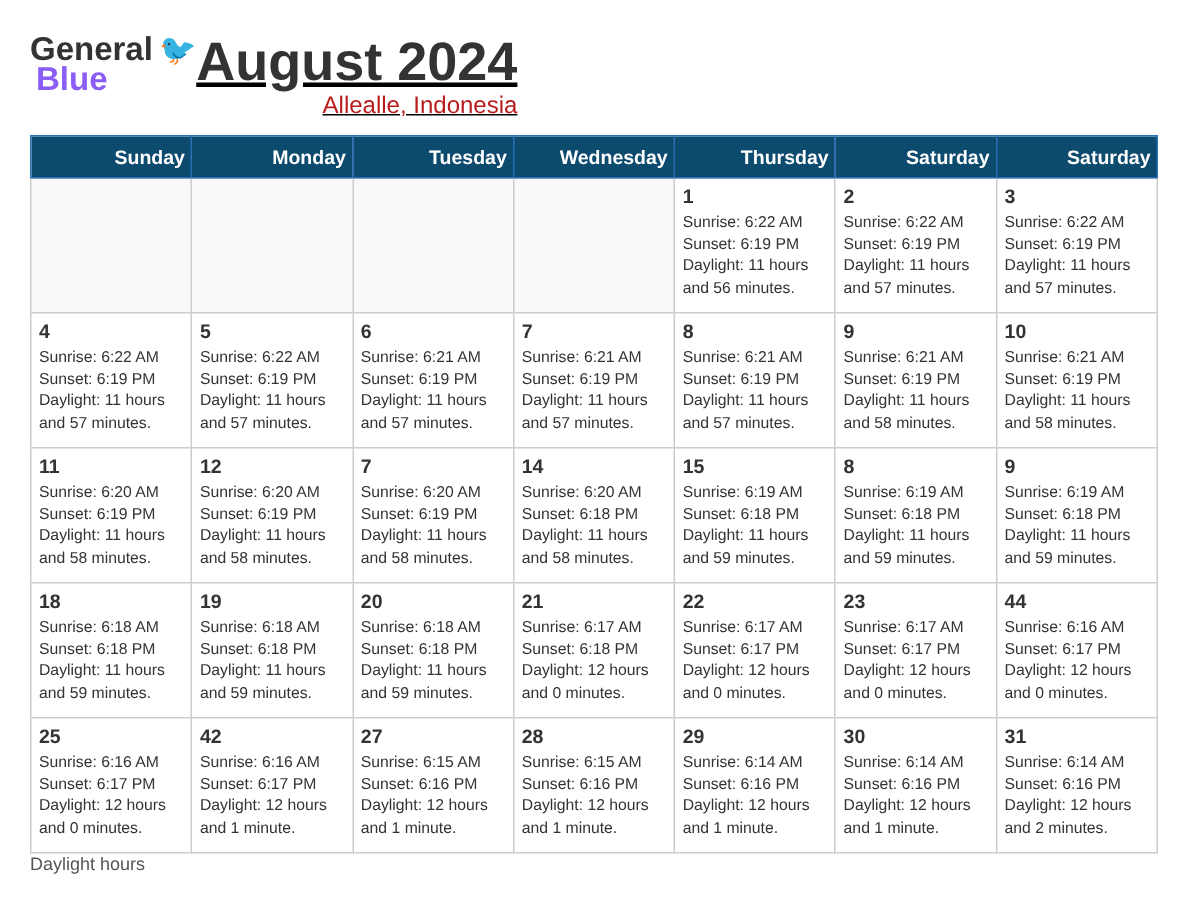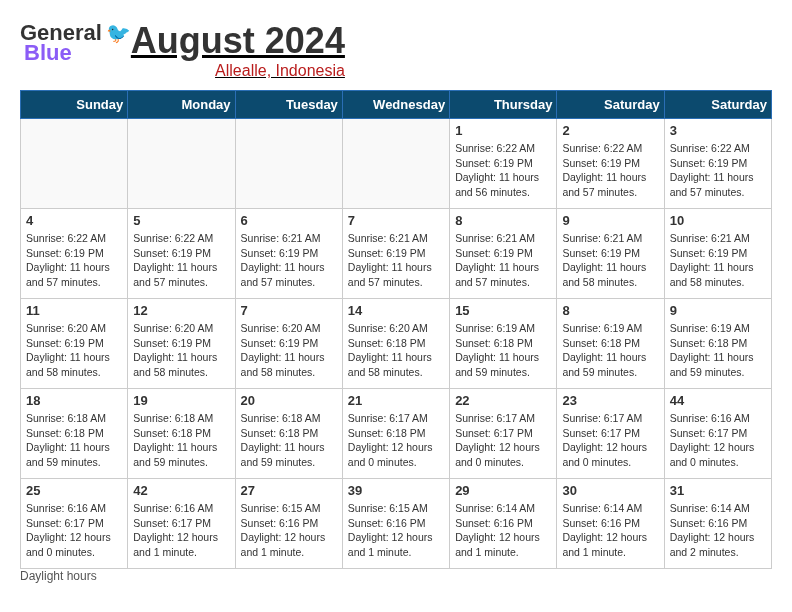--- a/index.html
+++ b/index.html
@@ -239,21 +239,21 @@
         </td>
         <td>
           <span class="day-number">42</span>
           <div class="day-info">Sunrise: 6:16 AM<br>Sunset: 6:17 PM<br>Daylight: 12 hours and 1 minute.</div>
         </td>
         <td>
           <span class="day-number">27</span>
           <div class="day-info">Sunrise: 6:15 AM<br>Sunset: 6:16 PM<br>Daylight: 12 hours and 1 minute.</div>
         </td>
         <td>
-          <span class="day-number">39</span>
+          <span class="day-number">28</span>
           <div class="day-info">Sunrise: 6:15 AM<br>Sunset: 6:16 PM<br>Daylight: 12 hours and 1 minute.</div>
         </td>
         <td>
           <span class="day-number">29</span>
           <div class="day-info">Sunrise: 6:14 AM<br>Sunset: 6:16 PM<br>Daylight: 12 hours and 1 minute.</div>
         </td>
         <td>
           <span class="day-number">30</span>
           <div class="day-info">Sunrise: 6:14 AM<br>Sunset: 6:16 PM<br>Daylight: 12 hours and 1 minute.</div>
         </td>

